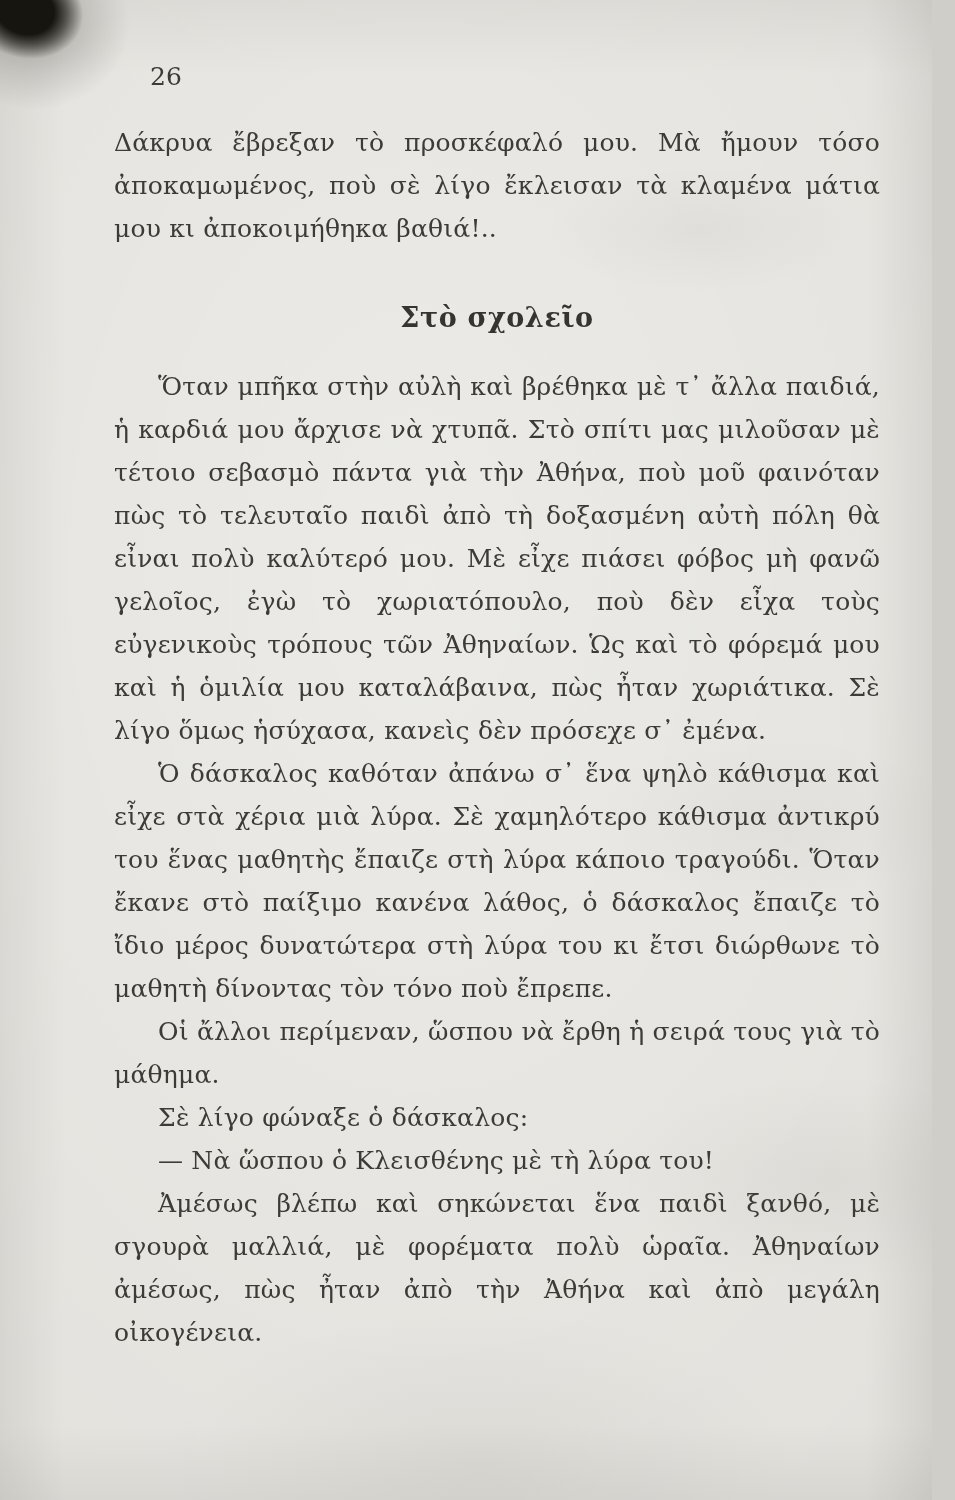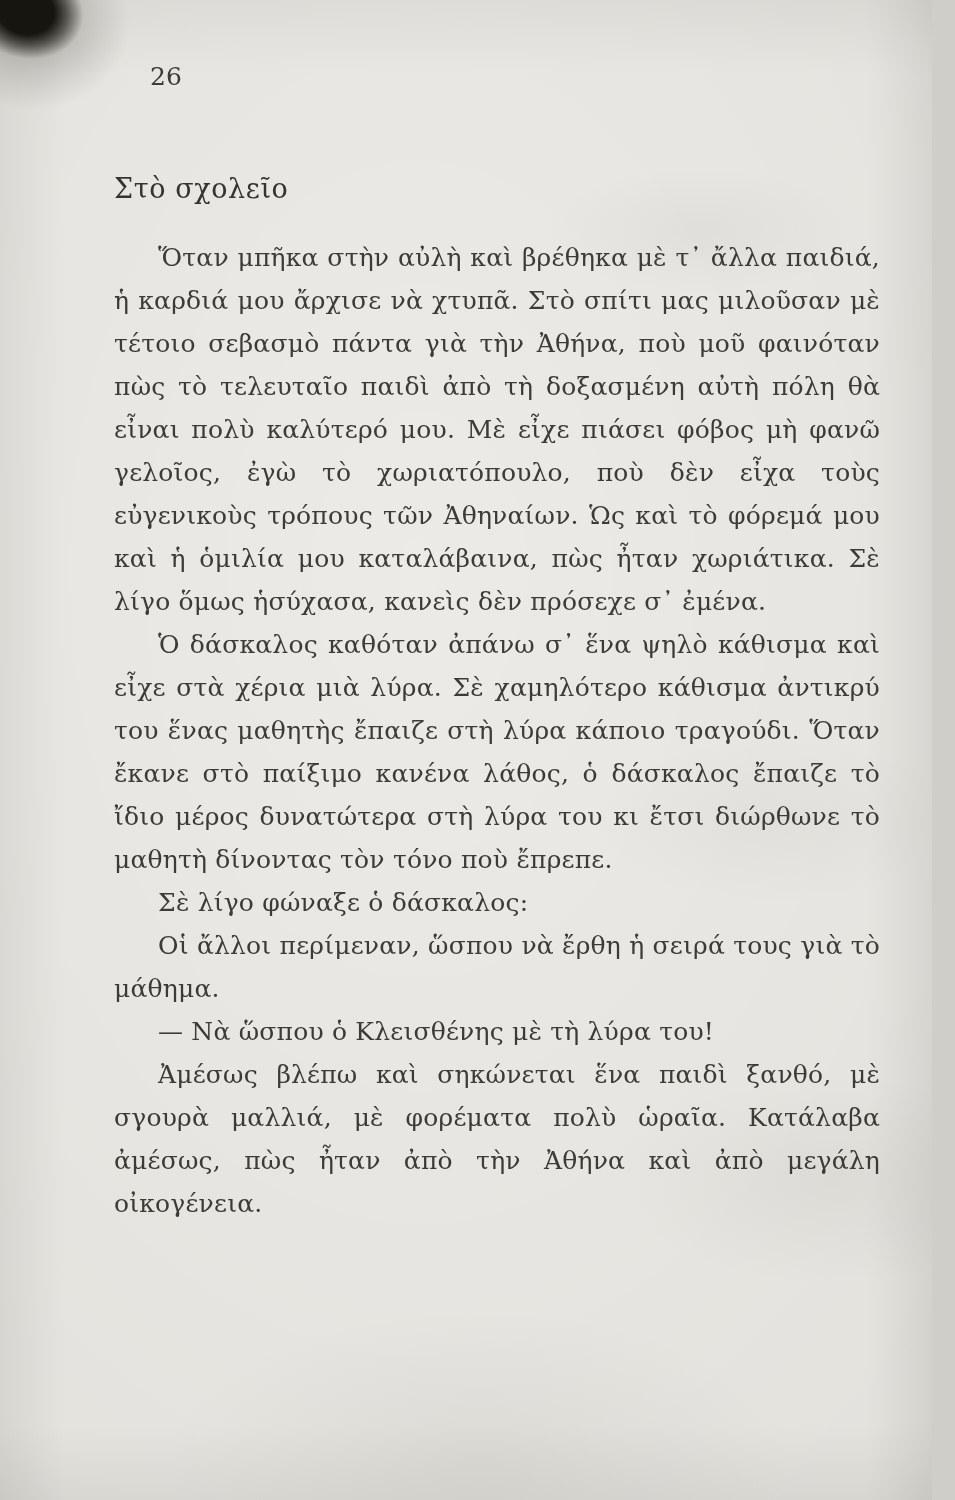--- a/index.html
+++ b/index.html
@@ -64,46 +64,48 @@
   }
   .para {
     margin: 0;
     text-indent: 44px;
   }
   .para.no-indent {
     text-indent: 0;
   }
   .heading {
     margin: 46px 0 26px 0;
+    text-align: center;
     text-indent: 0;
     font-size: 27px;
-    font-weight: normal;
+    font-weight: bold;
     letter-spacing: 0.6px;
     color: #36342e;
   }
 </style>
 </head>
 <body>
 
 <div class="page">
   <div class="corner-shadow"></div>
   <div class="smudge"></div>
 
   <div class="page-number">26</div>
 
   <div class="text-block">
+    <p class="para no-indent">Δάκρυα ἔβρεξαν τὸ προσκέφαλό μου. Μὰ ἤμουν τόσο ἀποκαμωμένος, ποὺ σὲ λίγο ἔκλεισαν τὰ κλαμένα μάτια μου κι ἀποκοιμήθηκα βαθιά!..</p>
 
     <h2 class="heading">Στὸ σχολεῖο</h2>
 
 
     <p class="para">Ὅταν μπῆκα στὴν αὐλὴ καὶ βρέθηκα μὲ τ᾿ ἄλλα παιδιά, ἡ καρδιά μου ἄρχισε νὰ χτυπᾶ. Στὸ σπίτι μας μιλοῦσαν μὲ τέτοιο σεβασμὸ πάντα γιὰ τὴν Ἀθήνα, ποὺ μοῦ φαινόταν πὼς τὸ τελευταῖο παιδὶ ἀπὸ τὴ δοξασμένη αὐτὴ πόλη θὰ εἶναι πολὺ καλύτερό μου. Μὲ εἶχε πιάσει φόβος μὴ φανῶ γελοῖος, ἐγὼ τὸ χωριατόπουλο, ποὺ δὲν εἶχα τοὺς εὐγενικοὺς τρόπους τῶν Ἀθηναίων. Ὡς καὶ τὸ φόρεμά μου καὶ ἡ ὁμιλία μου καταλάβαινα, πὼς ἦταν χωριάτικα. Σὲ λίγο ὅμως ἡσύχασα, κανεὶς δὲν πρόσεχε σ᾿ ἐμένα.</p>
 
     <p class="para">Ὁ δάσκαλος καθόταν ἀπάνω σ᾿ ἕνα ψηλὸ κάθισμα καὶ εἶχε στὰ χέρια μιὰ λύρα. Σὲ χαμηλότερο κάθισμα ἀντικρύ του ἕνας μαθητὴς ἔπαιζε στὴ λύρα κάποιο τραγούδι. Ὅταν ἔκανε στὸ παίξιμο κανένα λάθος, ὁ δάσκαλος ἔπαιζε τὸ ἴδιο μέρος δυνατώτερα στὴ λύρα του κι ἔτσι διώρθωνε τὸ μαθητὴ δίνοντας τὸν τόνο ποὺ ἔπρεπε.</p>
 
+    <p class="para">Οἱ ἄλλοι περίμεναν, ὥσπου νὰ ἔρθη ἡ σειρά τους γιὰ τὸ μάθημα.</p>
+
     <p class="para">Σὲ λίγο φώναξε ὁ δάσκαλος:</p>
-
-    <p class="para">Οἱ ἄλλοι περίμεναν, ὥσπου νὰ ἔρθη ἡ σειρά τους γιὰ τὸ μάθημα.</p>
 
     <p class="para">— Νὰ ὥσπου ὁ Κλεισθένης μὲ τὴ λύρα του!</p>
 
-    <p class="para">Ἀμέσως βλέπω καὶ σηκώνεται ἕνα παιδὶ ξανθό, μὲ σγουρὰ μαλλιά, μὲ φορέματα πολὺ ὡραῖα. Κατάλαβα ἀμέσως, πὼς ἦταν ἀπὸ τὴν Ἀθήνα καὶ ἀπὸ μεγάλη οἰκογένεια.</p>
+    <p class="para">Ἀμέσως βλέπω καὶ σηκώνεται ἕνα παιδὶ ξανθό, μὲ σγουρὰ μαλλιά, μὲ φορέματα πολὺ ὡραῖα. Ἀθηναίων ἀμέσως, πὼς ἦταν ἀπὸ τὴν Ἀθήνα καὶ ἀπὸ μεγάλη οἰκογένεια.</p>
   </div>
 </div>
 
 </body></html>

